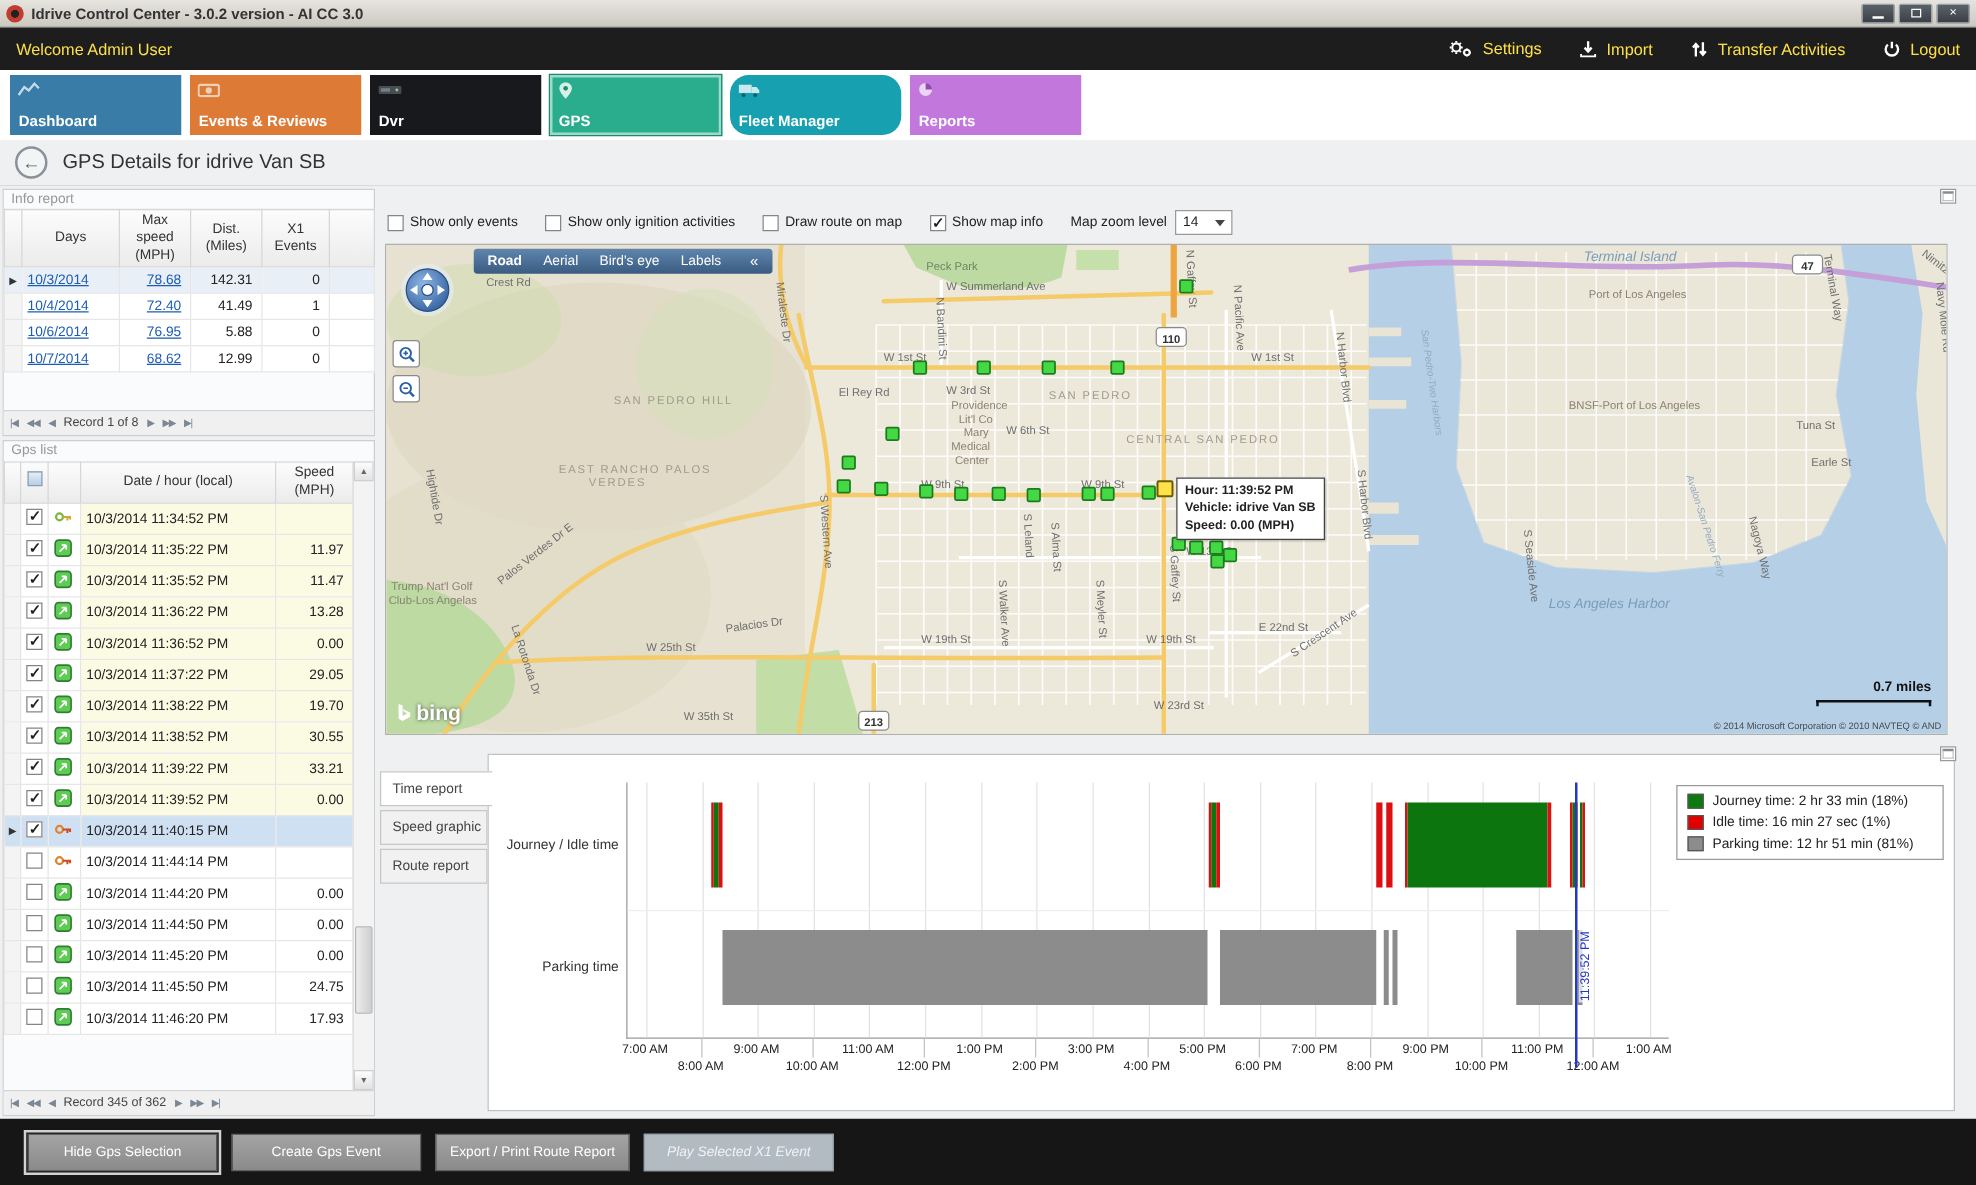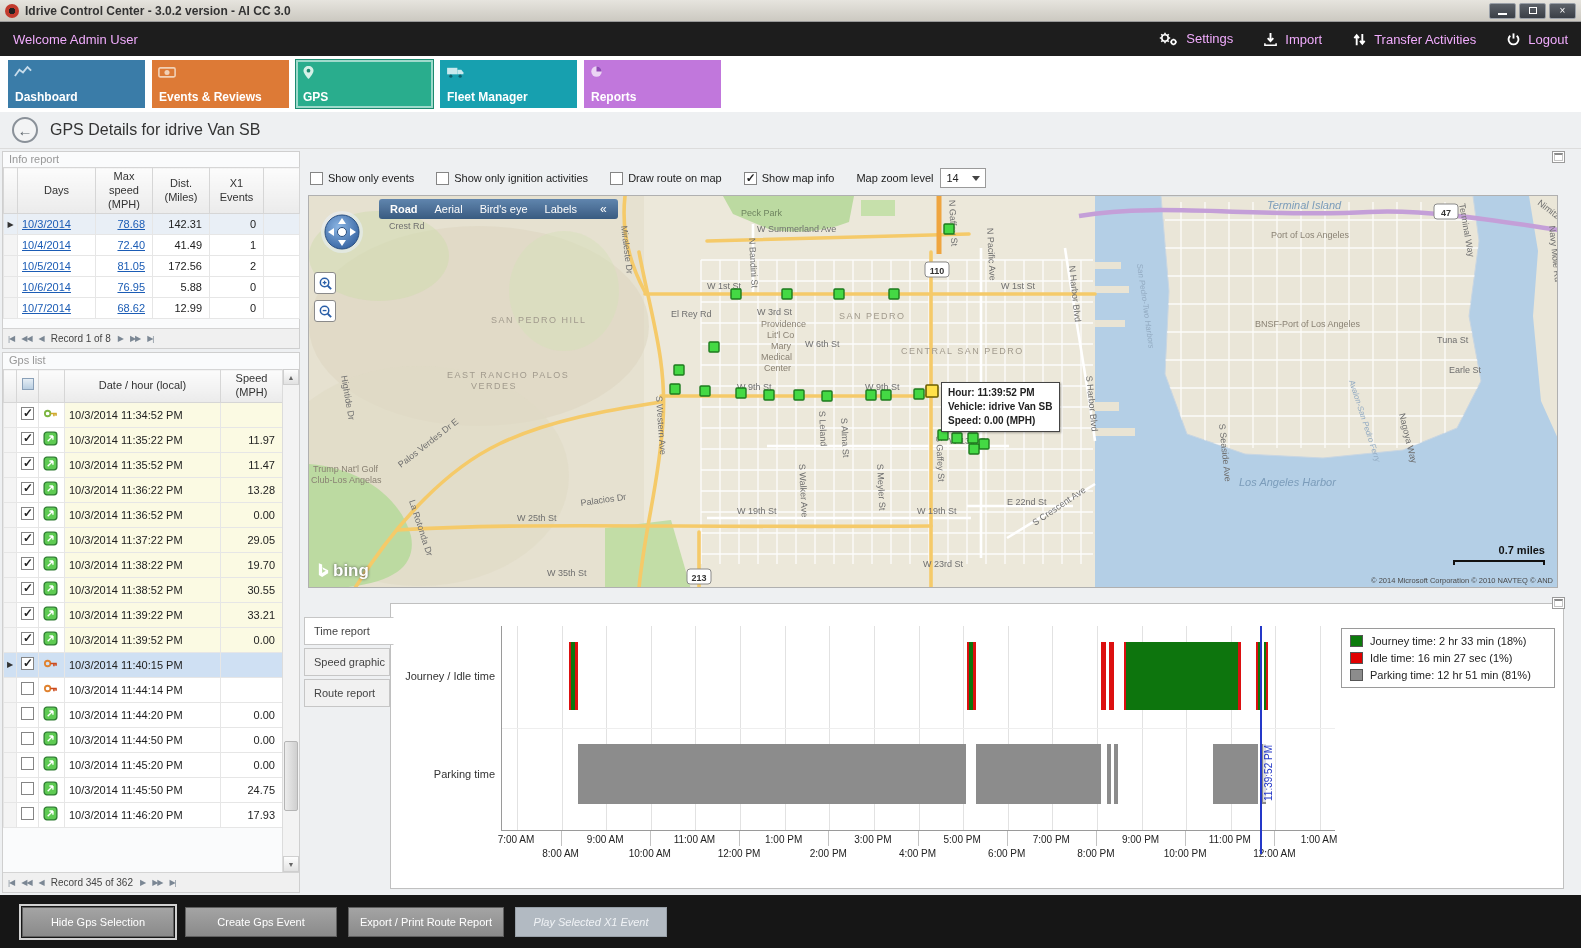--- a/index.html
+++ b/index.html
@@ -9,21 +9,21 @@
   
   .titlebar{position:absolute;left:0;top:0;right:0;height:22px;background:linear-gradient(#e6e4de,#ccc9c1);border-bottom:1px solid #9a9a9a;display:flex;align-items:center;padding:0 5px;}
   .app-icon{width:14px;height:14px;border-radius:50%;background:radial-gradient(circle,#222 30%,#c23b2e 34% 76%,#6e1c14 100%);margin-right:6px;flex:0 0 auto;}
   .titlebar .title{font-weight:bold;font-size:12px;color:#333;}
   .win-buttons{margin-left:auto;display:flex;gap:3px;}
   .win-btn{width:27px;height:16px;background:linear-gradient(#5c6269,#3a3f46);border:1px solid #9aa0a8;color:#fff;font-size:10px;display:flex;align-items:center;justify-content:center;border-radius:2px;line-height:1;}
   .glyph-min{width:9px;height:2px;background:#fff;display:inline-block;margin-top:6px;}
   .glyph-max{width:8px;height:7px;border:1px solid #fff;display:inline-block;}
 
   
-  .toolbar{position:absolute;top:22px;left:0;right:0;height:34px;background:#1d1d1d;color:#f0abfc;display:flex;align-items:center;padding:0 13px;}
+  .toolbar{position:absolute;top:22px;left:0;right:0;height:34px;background:#1d1d1d;color:#fde047;display:flex;align-items:center;padding:0 13px;}
   .toolbar .welcome{font-size:13px;}
   .toolbar .actions{margin-left:auto;display:flex;gap:30px;align-items:center;}
   .tb-action{display:flex;gap:7px;font-size:13px;cursor:pointer;}
   .tbicon{display:inline-flex;align-items:center;}
 
   
   .tabstrip{position:absolute;top:56px;left:0;right:0;height:56px;background:#fff;display:flex;gap:7px;padding:4px 0 4px 8px;}
   .tile{width:137px;height:48px;position:relative;color:#fff;cursor:pointer;}
   .tile .lbl{position:absolute;left:7px;bottom:4px;font-weight:bold;font-size:12px;}
   .tile .ticon{position:absolute;left:6px;top:5px;opacity:.95;}
@@ -210,28 +210,36 @@
         </svg></span>
       <span class="lbl">Dashboard</span>
     </div>
     <div class="tile" style="background: rgb(221, 122, 54);">
       <span class="ticon"><svg viewBox="0 0 20 14" width="18" height="13">
           <rect x="1" y="3" width="18" height="10" rx="1.5" fill="none" stroke="#f3d6bd" stroke-width="1.8"></rect>
           <circle cx="10" cy="8" r="2.8" fill="#f3d6bd"></circle>
         </svg></span>
       <span class="lbl">Events &amp; Reviews</span>
     </div>
+    <div class="tile" style="background: rgb(23, 25, 29);">
+      <span class="ticon"><svg viewBox="0 0 22 14" width="20" height="13">
+          <rect x="1" y="4" width="20" height="7" rx="1" fill="#4a5056"></rect>
+          <rect x="3" y="6" width="8" height="3" fill="#7d858c"></rect>
+          <circle cx="17" cy="7.5" r="1.3" fill="#9fd0a0"></circle>
+        </svg></span>
+      <span class="lbl">Dvr</span>
+    </div>
     <div class="tile active" style="background: rgb(41, 173, 141);">
       <span class="ticon"><svg viewBox="0 0 14 16" width="13" height="15">
           <path d="M7 1 C10.2 1 12.4 3.3 12.4 6.1 C12.4 9.4 7 15 7 15 C7 15 1.6 9.4 1.6 6.1 C1.6 3.3 3.8 1 7 1 Z" fill="#dff4ec"></path>
           <circle cx="7" cy="6" r="2" fill="#1d8a70"></circle>
         </svg></span>
       <span class="lbl">GPS</span>
     </div>
-    <div class="tile" style="background: rgb(23, 160, 175);">
+    <div class="tile" style="background: rgb(23, 160, 175); border-radius: 15px;">
       <span class="ticon"><svg viewBox="0 0 20 15" width="19" height="14">
           <rect x="1" y="3" width="11" height="7" fill="#d2edf1"></rect>
           <path d="M12 5 h4.2 l2.3 3 v2 h-6.5 z" fill="#d2edf1"></path>
           <circle cx="5" cy="12" r="1.7" fill="#0d5f6b"></circle>
           <circle cx="15" cy="12" r="1.7" fill="#0d5f6b"></circle>
         </svg></span>
       <span class="lbl">Fleet Manager</span>
     </div>
     <div class="tile" style="background: rgb(193, 119, 220);">
       <span class="ticon"><svg viewBox="0 0 14 14" width="13" height="13">
@@ -280,28 +288,20 @@
             <td class="num">142.31</td>
             <td class="num">0</td>
             <td></td>
           </tr>
           <tr>
             <td class="rowmark"></td>
             <td class="daycell"><span class="cell-link">10/4/2014</span></td>
             <td class="num"><span class="cell-link">72.40</span></td>
             <td class="num">41.49</td>
             <td class="num">1</td>
-            <td></td>
-          </tr>
-          <tr>
-            <td class="rowmark"></td>
-            <td class="daycell"><span class="cell-link">10/5/2014</span></td>
-            <td class="num"><span class="cell-link">81.05</span></td>
-            <td class="num">172.56</td>
-            <td class="num">2</td>
             <td></td>
           </tr>
           <tr>
             <td class="rowmark"></td>
             <td class="daycell"><span class="cell-link">10/6/2014</span></td>
             <td class="num"><span class="cell-link">76.95</span></td>
             <td class="num">5.88</td>
             <td class="num">0</td>
             <td></td>
           </tr>

